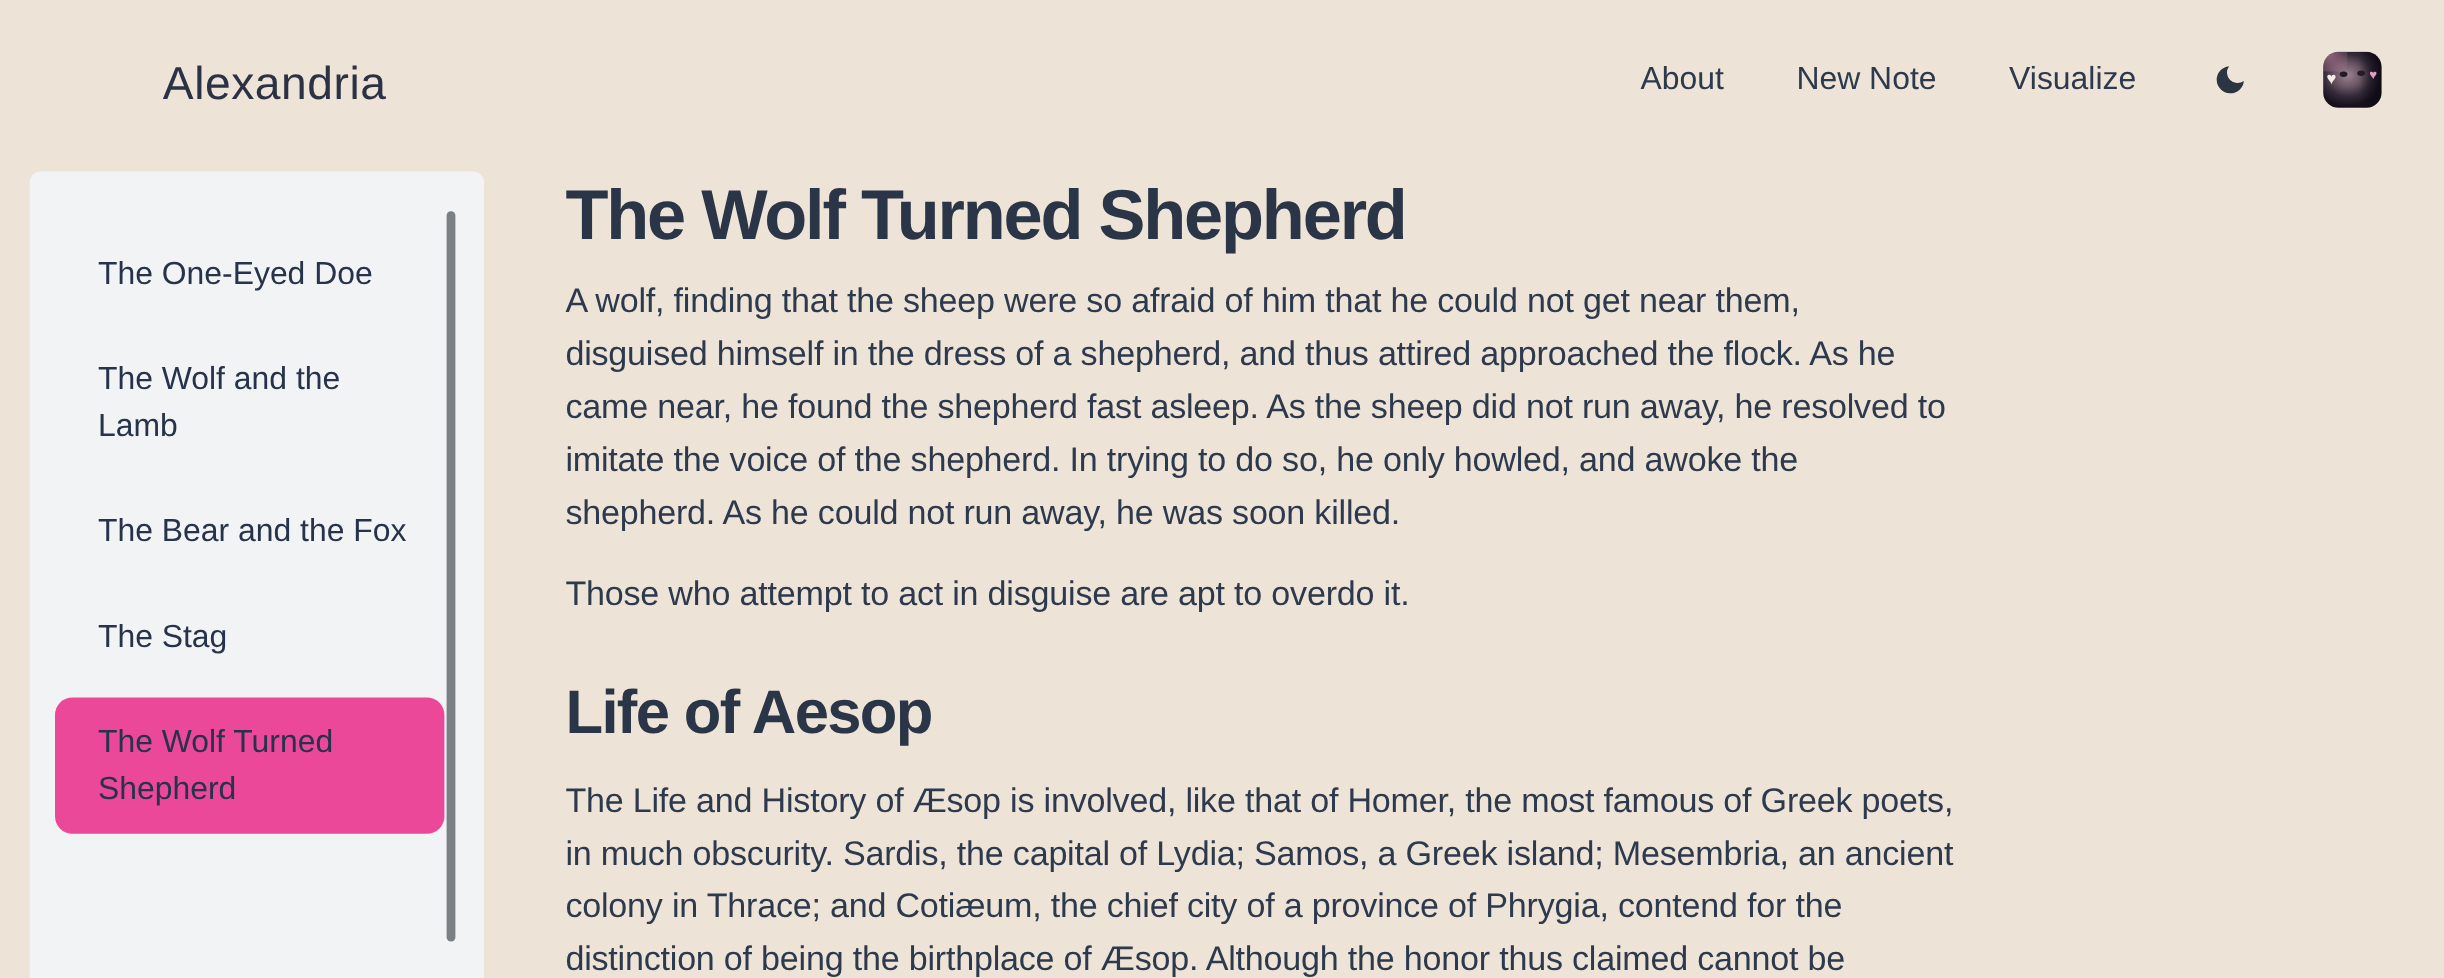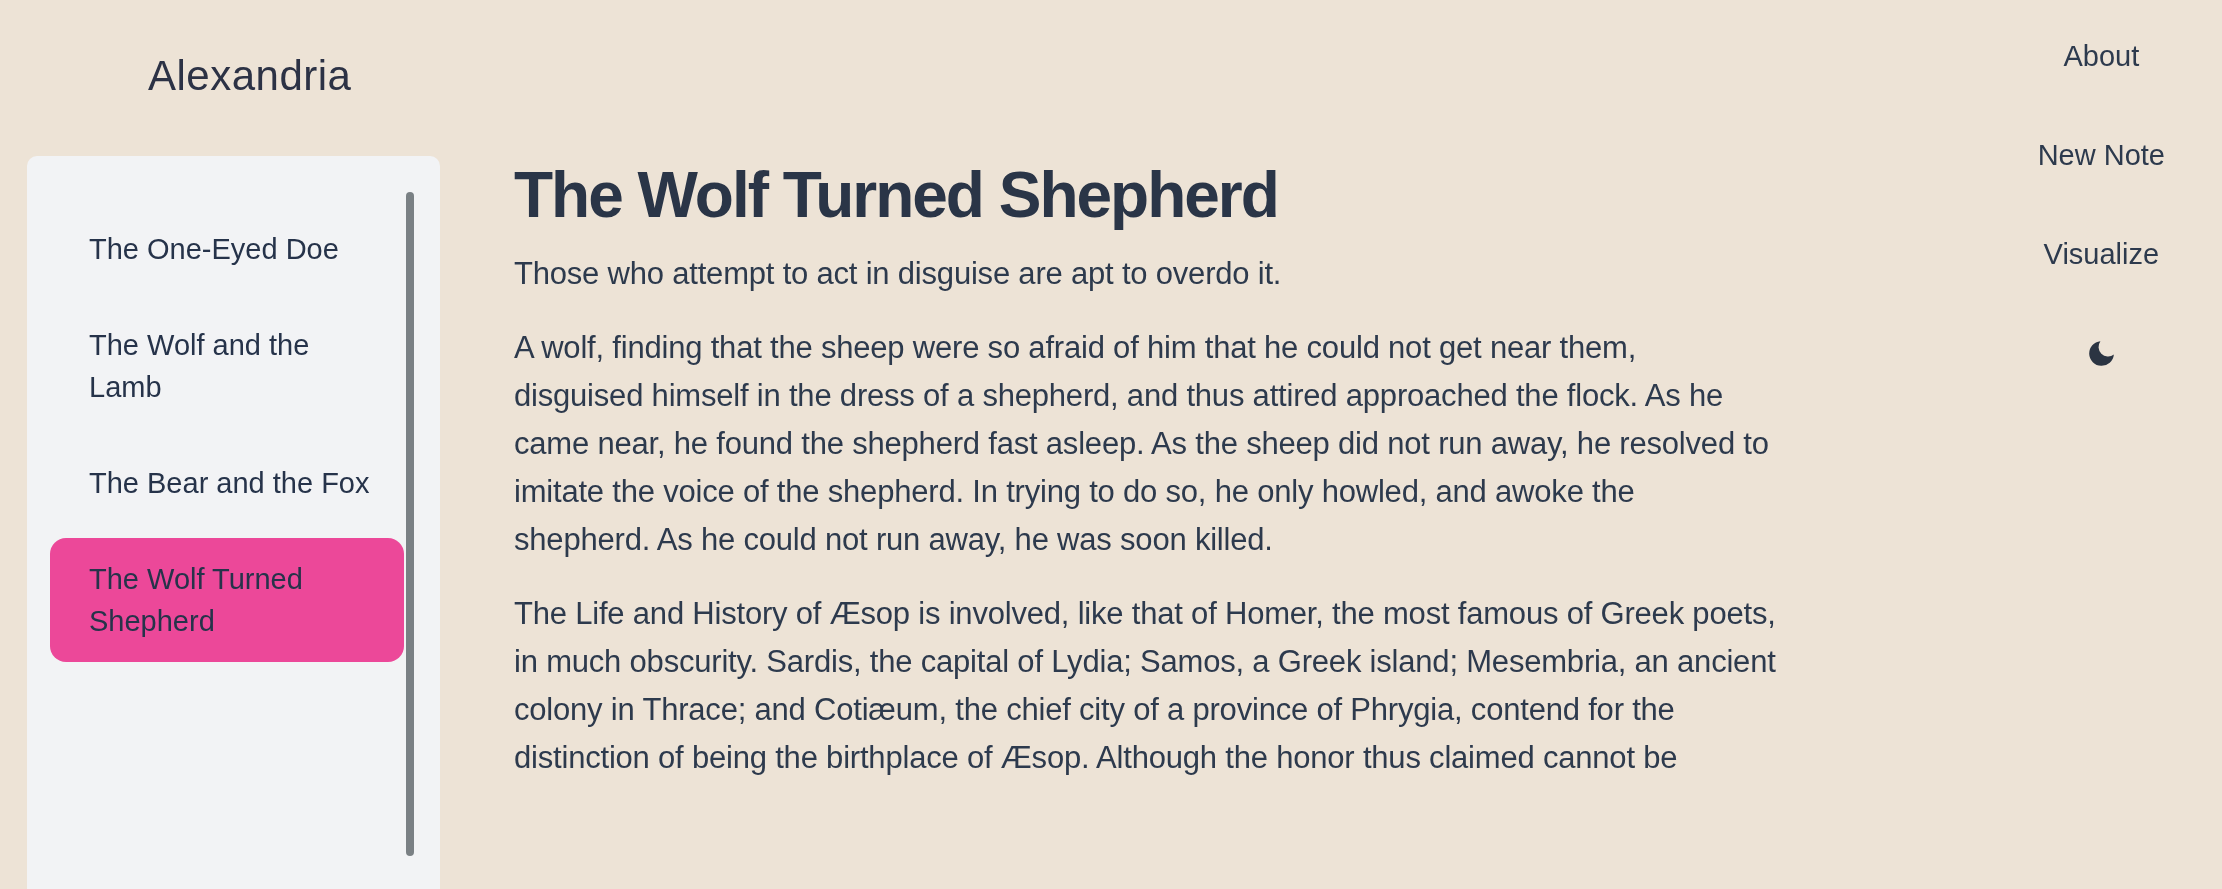--- a/index.html
+++ b/index.html
@@ -12,21 +12,21 @@
   }
 
   
   .brand {
     position: absolute; left: 148px; top: 52px;
     font-family: Liberation Sans, sans-serif;
     font-size: 42px; color: #2C3245; letter-spacing: 0.5px;
   }
   .nav {
     position: absolute; right: 57px; top: 40px;
-    display: flex; align-items: center; gap: 66px; height: 64px; flex-direction: column;
+    display: flex; align-items: center; gap: 66px; height: 64px;
   }
   .nav-link {
     font-size: 29px; color: #2D3A4D; cursor: pointer; white-space: nowrap;
   }
   .theme-btn {
     width: 38px; height: 38px; border: none; background: transparent;
     padding: 0; cursor: pointer; display: flex; align-items: center; justify-content: center;
   }
   .avatar {
     width: 53px; height: 51px; border-radius: 14px; overflow: hidden;
@@ -112,30 +112,32 @@
     <span class="heart w">♥</span>
     <span class="heart p">♥</span>
   </div>
 </nav>
 
 <aside class="sidebar">
   <div class="side-item">The One-Eyed Doe</div>
   <div class="side-item">The Wolf and the
 Lamb</div>
   <div class="side-item">The Bear and the Fox</div>
+  <div class="side-item">The Stag</div>
   <div class="side-item selected">The Wolf Turned
 Shepherd</div>
   <div class="scroll-thumb"></div>
 </aside>
 
 <main class="article">
   <h1>The Wolf Turned Shepherd</h1>
-  <p>Those who attempt to act in disguise are apt to overdo it.</p>
   <p>A wolf, finding that the sheep were so afraid of him that he could not get near them,
 disguised himself in the dress of a shepherd, and thus attired approached the flock. As he
 came near, he found the shepherd fast asleep. As the sheep did not run away, he resolved to
 imitate the voice of the shepherd. In trying to do so, he only howled, and awoke the
 shepherd. As he could not run away, he was soon killed.</p>
+  <p>Those who attempt to act in disguise are apt to overdo it.</p>
+  <h2>Life of Aesop</h2>
   <p>The Life and History of Æsop is involved, like that of Homer, the most famous of Greek poets,
 in much obscurity. Sardis, the capital of Lydia; Samos, a Greek island; Mesembria, an ancient
 colony in Thrace; and Cotiæum, the chief city of a province of Phrygia, contend for the
 distinction of being the birthplace of Æsop. Although the honor thus claimed cannot be</p>
 </main>
 
 </body></html>

